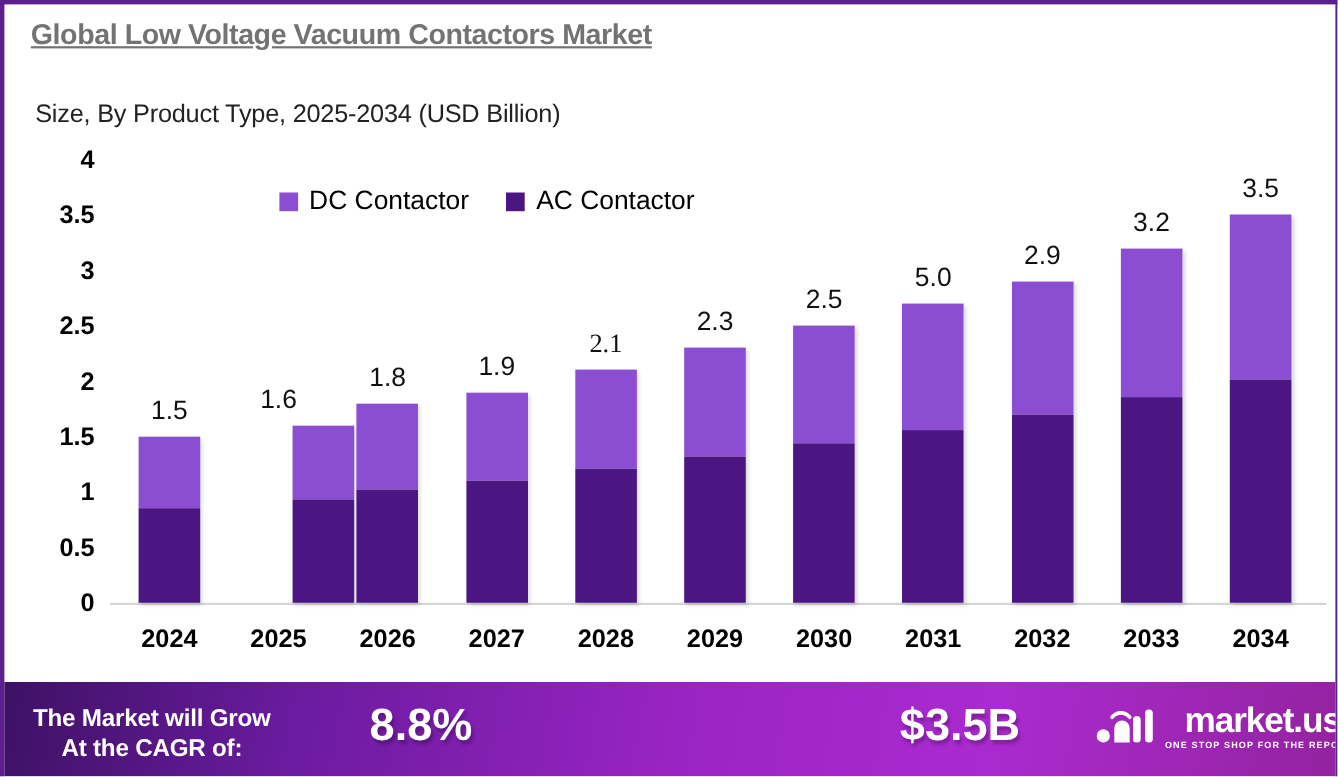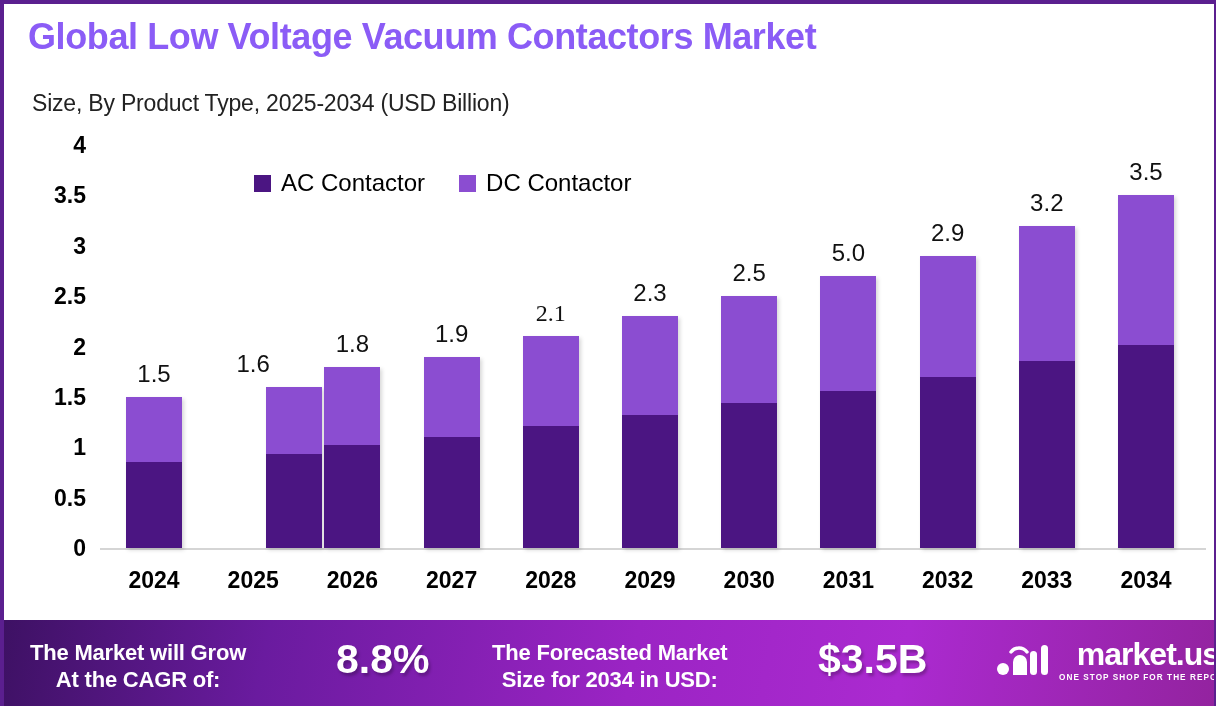--- a/index.html
+++ b/index.html
@@ -16,22 +16,22 @@
     border-top: 4px solid #5b1f8f;
     border-left: 4px solid #5b1f8f;
     border-right: 2px solid #5b1f8f;
     overflow: hidden;
   }
 
   
   #header { position: absolute; left: 0; top: 0; width: 1216px; }
   #chart-title {
     position: absolute; left: 24px; top: 12px;
-    font-size: 36px; font-weight: 700; color: #8b5cf6;
-    letter-spacing: -0.4px; white-space: nowrap;
+    font-size: 26px; font-weight: 700; color: #737373;
+    letter-spacing: -0.4px; white-space: nowrap; text-decoration: underline;
   }
   #chart-subtitle {
     position: absolute; left: 28px; top: 86px;
     font-size: 23px; font-weight: 400; color: #222222;
     letter-spacing: -0.2px; white-space: nowrap;
   }
 
   
   #plot {
     position: absolute;
@@ -127,26 +127,26 @@
         <div class="ytick" style="top: 217.5px;">2</div>
         <div class="ytick" style="top: 167.125px;">2.5</div>
         <div class="ytick" style="top: 116.75px;">3</div>
         <div class="ytick" style="top: 66.375px;">3.5</div>
         <div class="ytick" style="top: 16px;">4</div>
       </div>
     <div id="baseline"></div>
 
     <div id="legend">
       <div class="legend-item">
+        <span class="legend-swatch" style="background: rgb(139, 77, 209);"></span>
+        <span class="legend-label">DC Contactor</span>
+      </div>
+      <div class="legend-item">
         <span class="legend-swatch" style="background: rgb(75, 21, 130);"></span>
         <span class="legend-label">AC Contactor</span>
-      </div>
-      <div class="legend-item">
-        <span class="legend-swatch" style="background: rgb(139, 77, 209);"></span>
-        <span class="legend-label">DC Contactor</span>
       </div>
     </div>
 
     <div id="bars">
         <div class="bar-group" style="left: 122px;">
           <div class="bar-total" style="bottom: 160.125px;">1.5</div>
           <div class="bar-stack" style="width: 56px;">
             <div class="seg-dc" style="height: 65.4875px; background: rgb(139, 77, 209);"></div>
             <div class="seg-ac" style="height: 85.6375px; background: rgb(75, 21, 130);"></div>
           </div>
@@ -235,24 +235,20 @@
       </div>
   </div>
 
   <div id="footer">
     <div class="footer-text" id="cagr-caption">
       <div>The Market will Grow</div>
       <div>At the CAGR of:</div>
     </div>
     <div id="cagr-value">8.8%</div>
 
-    <div class="footer-text" id="size-caption">
-      <div>The Forecasted Market</div>
-      <div>Size for 2034 in USD:</div>
-    </div>
     <div id="size-value">$3.5B</div>
 
     <div id="logo">
       <svg id="logo-mark" width="54" height="34" viewBox="0 0 54 34">
         <circle cx="7" cy="26" r="6" fill="#ffffff"></circle>
         <path d="M17 32 L17 19 a7 7 0 0 1 14 0 L31 32 Z" fill="#ffffff"></path>
         <rect x="34" y="8" width="7" height="24" rx="3.5" fill="#ffffff"></rect>
         <rect x="45" y="2" width="7" height="30" rx="3.5" fill="#ffffff"></rect>
         <path d="M15 9 a10 10 0 0 1 16 0" stroke="#ffffff" stroke-width="3.4" fill="none" stroke-linecap="round"></path>
       </svg>

